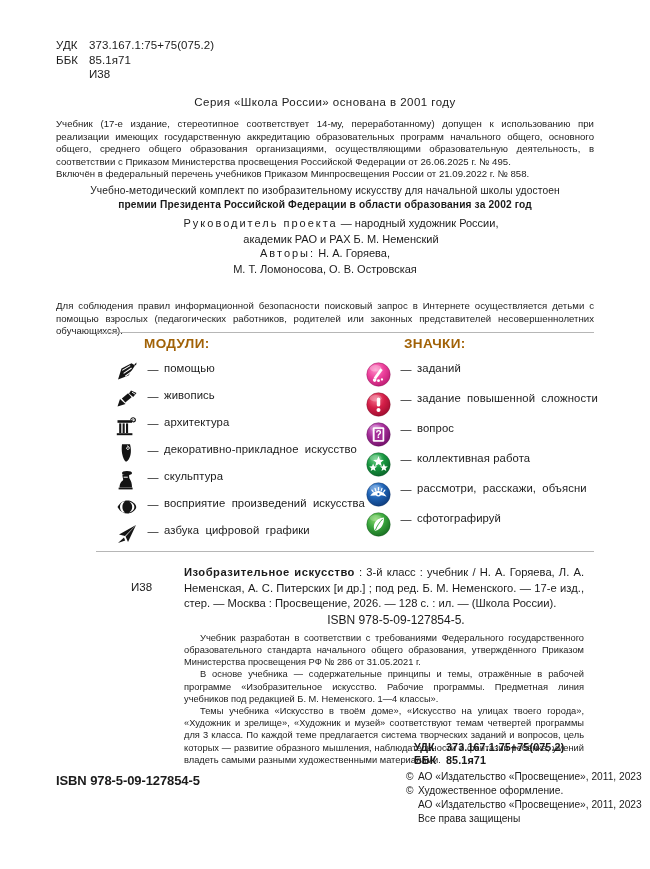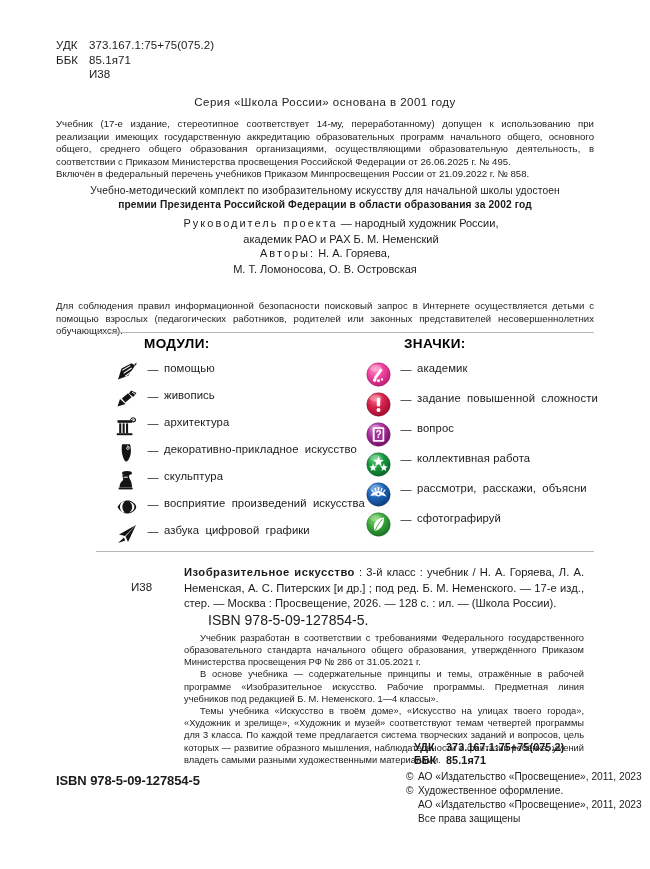--- a/index.html
+++ b/index.html
@@ -136,21 +136,21 @@
     top: 0;
   }
   .col.modules { left: 56px; width: 270px; }
   .col.badges  { left: 305px; width: 240px; }
 
   .col-title {
     font-size: 13.5px;
     font-weight: bold;
     letter-spacing: 0.4px;
     margin-bottom: 10px;
-    color: #000000;
+    color: #a16207;
   }
   .col.modules .col-title { padding-left: 32px; }
   .col.badges  .col-title { padding-left: 43px; }
 
   .legend-row {
     display: flex;
     align-items: flex-start;
     margin-bottom: 6px;
     min-height: 22px;
   }
@@ -198,24 +198,25 @@
     margin-left: 128px;
     width: 400px;
     font-size: 11.2px;
     line-height: 15.6px;
     text-align: justify;
   }
   .biblio .body .title { font-weight: bold; letter-spacing: 0.5px; }
   .biblio .isbn-line {
     margin-left: 128px;
     width: 400px;
-    font-size: 14px;
+    font-size: 12px;
     line-height: 16px;
     padding-left: 24px;
     box-sizing: border-box;
+    text-align: center;
   }
 
   .annot {
     margin-left: 128px;
     width: 400px;
     font-size: 9.3px;
     line-height: 12.2px;
     text-align: justify;
     margin-top: 4px;
   }
@@ -431,21 +432,21 @@
             <g fill="#ffffff">
               <path d="M8.0 16.4 L15.0 6.4 L17.4 8.2 L10.4 18.0 Z"></path>
               <circle cx="9.0" cy="18.8" r="1.9"></circle>
               <circle cx="13.0" cy="19.4" r="1.5"></circle>
               <circle cx="16.6" cy="18.2" r="1.2"></circle>
             </g>
             <ellipse cx="10.0" cy="6.6" rx="6.0" ry="3.4" fill="#ffffff" opacity="0.28"></ellipse>
           </svg>
         </span>
         <span class="dash">—</span>
-        <span class="txt">академик</span>
+        <span class="txt">заданий</span>
       </div>
 
       <div class="legend-row">
         <span class="ic">
           <svg class="badge" width="25" height="25" viewBox="0 0 26 26">
             <defs>
               <radialGradient id="g2" cx="38%" cy="28%" r="78%">
                 <stop offset="0%" stop-color="#f4708c"></stop>
                 <stop offset="48%" stop-color="#d41f48"></stop>
                 <stop offset="100%" stop-color="#9d0c2e"></stop>

